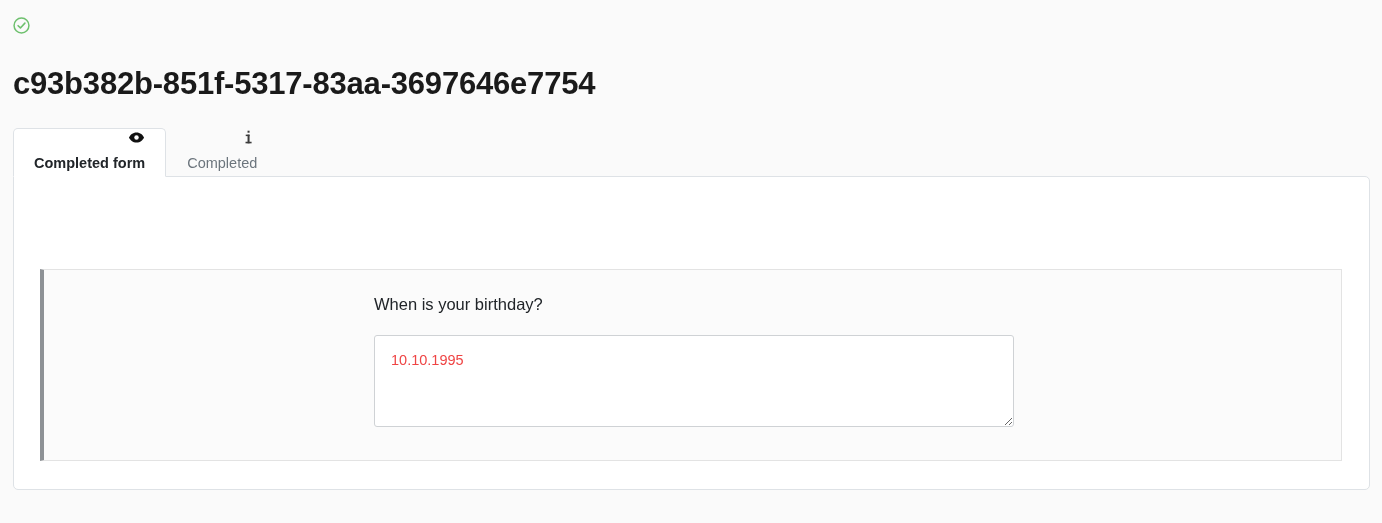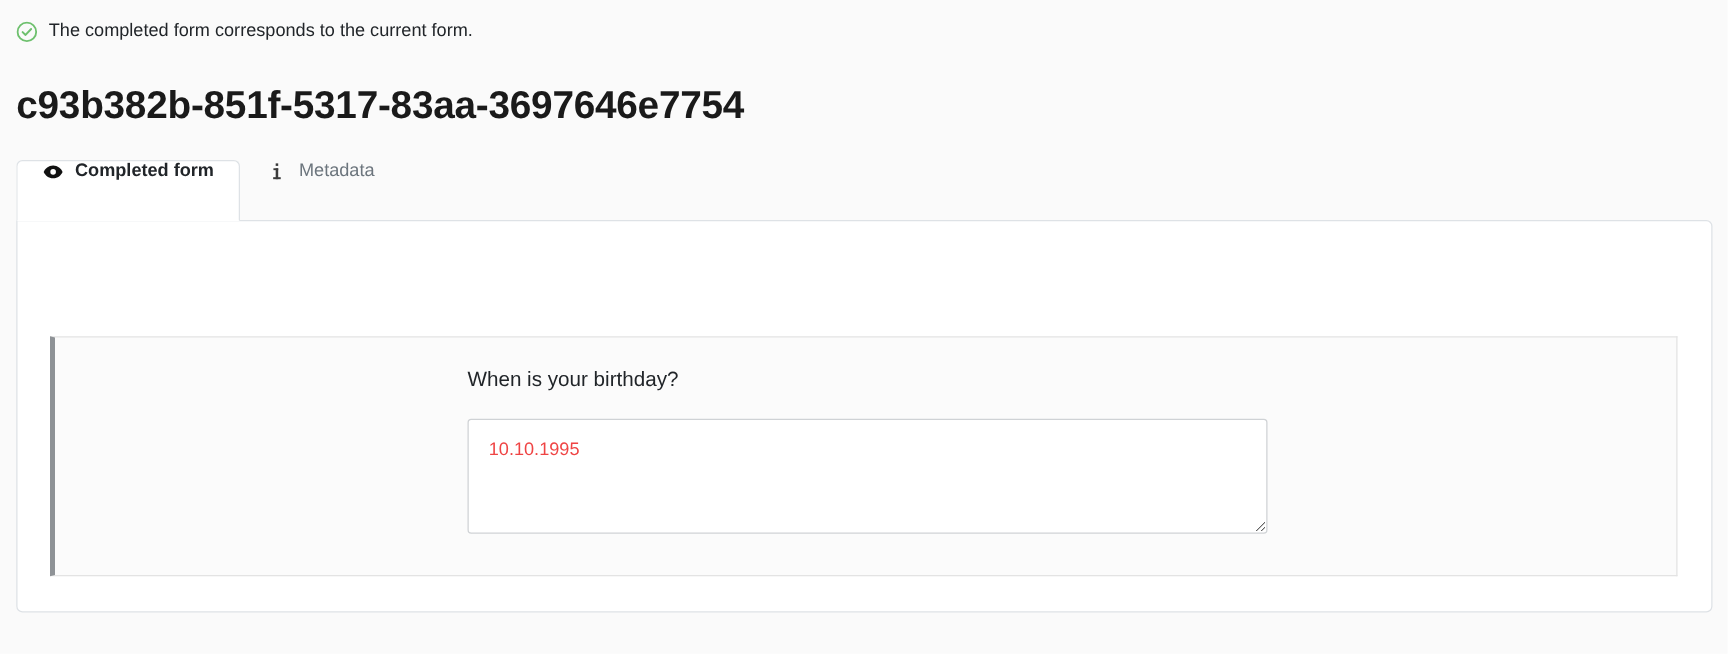--- a/index.html
+++ b/index.html
@@ -56,31 +56,32 @@
     position: absolute;
     left: 13px;
     top: 128px;
     display: flex;
     align-items: flex-end;
     height: 48px;
     z-index: 3;
   }
   .tab {
     display: flex;
-    align-items: flex-start;
+    align-items: flex-end;
     gap: 9px;
     height: 48px;
     padding: 0 20px;
     box-sizing: border-box;
     font-size: 14.5px;
     background: transparent;
     border: 1px solid transparent;
     border-radius: 5px 5px 0 0;
     cursor: pointer;
     color: #6c757d;
+    flex-direction: column;
   }
   .tab.active {
     background: #ffffff;
     border-color: #dee2e6;
     border-bottom-color: #ffffff;
     color: #212529;
     font-weight: bold;
     margin-bottom: -1px;
     height: 49px;
   }
@@ -207,41 +208,40 @@
   }
 </style>
 </head>
 <body>
 
 <div class="status-banner">
   <svg class="check-icon" viewBox="0 0 16 16">
     <circle cx="8" cy="8" r="7" fill="none" stroke="#6ec06e" stroke-width="1.4"></circle>
     <path d="M4.8 8.2 L7 10.3 L11.2 5.8" fill="none" stroke="#6ec06e" stroke-width="1.5" stroke-linecap="round" stroke-linejoin="round"></path>
   </svg>
-  <span class="status-text">The completed form corresponds to the current form.</span>
 </div>
 
 <div class="page-title">c93b382b-851f-5317-83aa-3697646e7754</div>
 
 <div class="tab-strip">
   <div class="tab active">
     <svg class="tab-icon" viewBox="0 0 16 16">
       <path d="M8 3.2C4.6 3.2 1.9 5.6 0.9 8c1 2.4 3.7 4.8 7.1 4.8s6.1-2.4 7.1-4.8C14.1 5.6 11.4 3.2 8 3.2z" fill="#111111"></path>
       <circle cx="8" cy="8" r="2.1" fill="#ffffff"></circle>
     </svg>
     <span>Completed form</span>
   </div>
   <div class="tab">
     <svg class="tab-icon" viewBox="0 0 16 16">
       <rect x="7.1" y="1.6" width="1.9" height="1.9" fill="#3b3b3b"></rect>
       <rect x="7.1" y="5.3" width="1.9" height="8.2" fill="#3b3b3b"></rect>
       <rect x="5.2" y="12.0" width="5.7" height="1.5" fill="#3b3b3b"></rect>
       <rect x="5.4" y="5.3" width="3.6" height="1.4" fill="#3b3b3b"></rect>
     </svg>
-    <span>Metadata</span>
+    <span>Completed</span>
   </div>
 </div>
 
 <div class="card">
 
 
   <div class="form-page-panel">
     <div class="question-block">
       <div class="question-label">When is your birthday?</div>
       <textarea class="answer-textarea" placeholder="" style="">10.10.1995</textarea>

